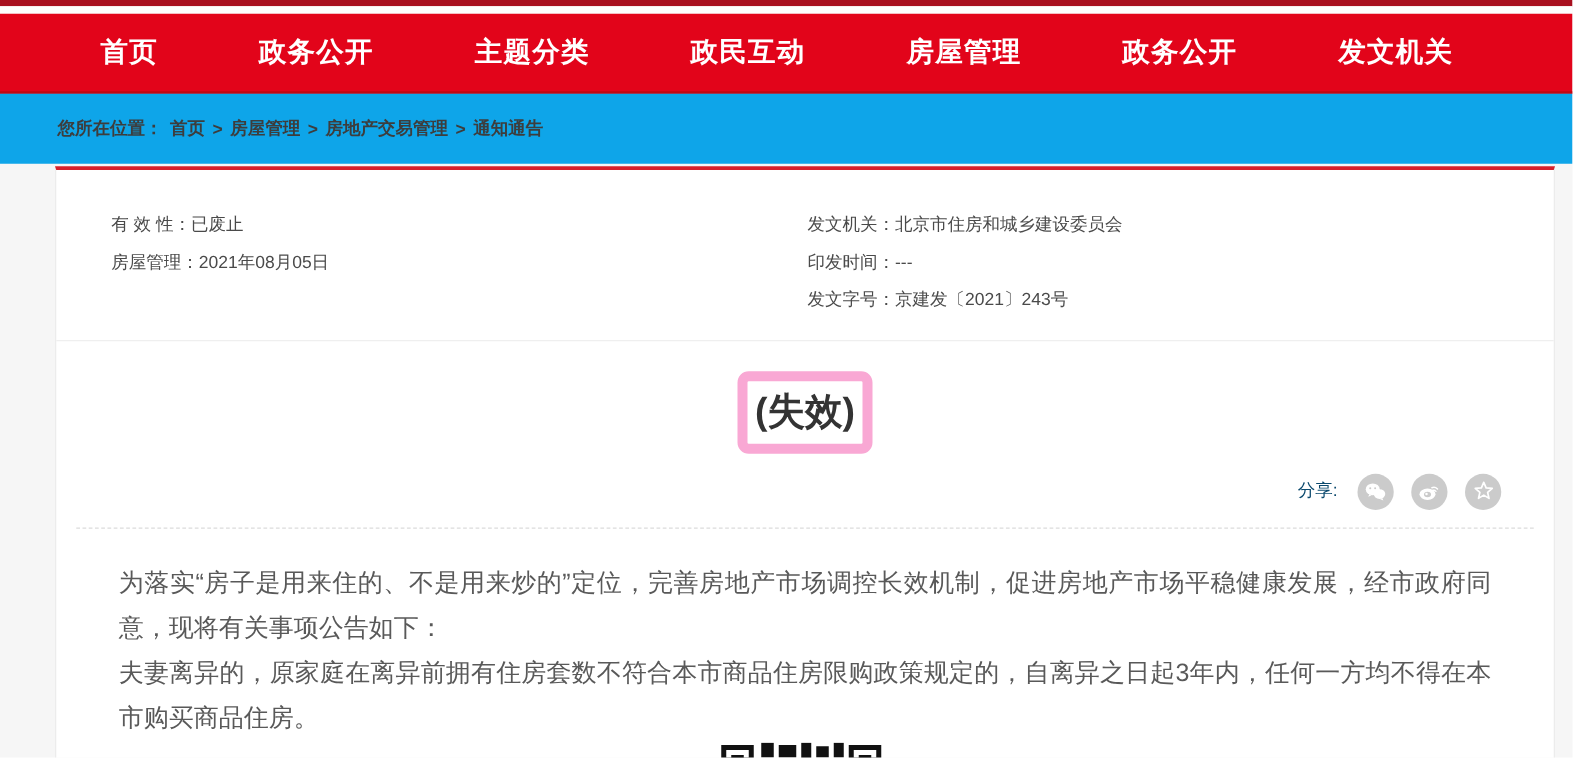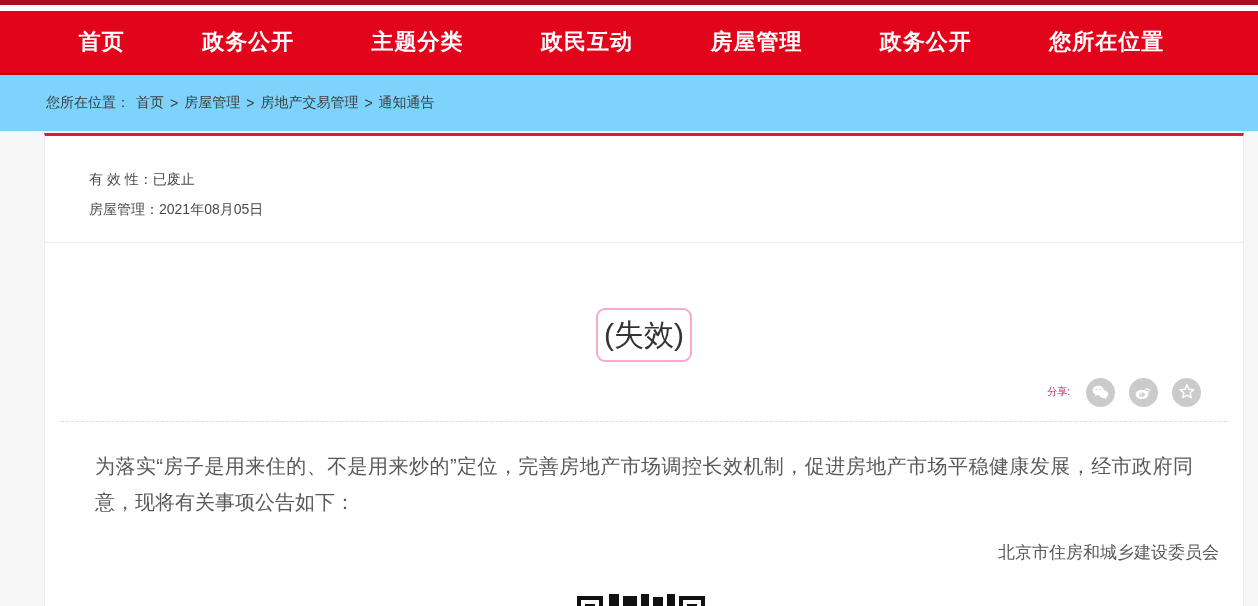--- a/index.html
+++ b/index.html
@@ -28,26 +28,27 @@
     font-size:22px;
     font-weight:bold;
     letter-spacing:1px;
     cursor:pointer;
     white-space:nowrap;
   }
 
   
   .breadcrumb-bar {
     height:56px;
-    background:#7dd3fc;
+    background:#0ea5e9;
     display:flex;
     align-items:center;
     padding-left:46px;
     font-size:14px;
     color:#3d3d3d;
+    font-weight:bold;
   }
   .breadcrumb-bar span { margin-right:6px; }
   .crumb-link { cursor:pointer; }
 
   
   .content-card {
     position:absolute;
     left:44px;
     top:133px;
     width:1200px;
@@ -82,37 +83,36 @@
     display:inline-flex;
     align-items:center;
     gap:10px;
     font-size:30px;
     font-weight:bold;
     color:#333333;
     line-height:1.25;
   }
   .status-tag {
     display:inline-block;
-    border:2px solid #f9a8d4;
+    border:8px solid #f9a8d4;
     border-radius:9px;
     padding:6px 6px;
     font-size:30px;
-    font-weight:normal;
+    font-weight:bold;
     color:#333333;
     white-space:nowrap;
-    margin-top:41px;
   }
   .share-row {
     display:flex;
     align-items:center;
     justify-content:flex-end;
     gap:14px;
     padding:16px 42px 14px 0;
   }
-  .share-label { font-size:10px; color:#be185d; margin-right:2px; }
+  .share-label { font-size:14px; color:#0c4a6e; margin-right:2px; }
   .share-btn {
     width:29px; height:29px;
     border-radius:50%;
     background:#cbcbcb;
     display:flex; align-items:center; justify-content:center;
     cursor:pointer;
   }
   .share-btn svg { display:block; }
   .title-divider {
     border-bottom:1px dashed #dcdcdc;
@@ -157,21 +157,21 @@
 <div class="top-strip"></div>
 <div class="top-gap"></div>
 
 <div class="navbar">
   <div class="nav-item">首页</div>
   <div class="nav-item">政务公开</div>
   <div class="nav-item">主题分类</div>
   <div class="nav-item">政民互动</div>
   <div class="nav-item">房屋管理</div>
   <div class="nav-item">政务公开</div>
-  <div class="nav-item">您所在位置</div>
+  <div class="nav-item">发文机关</div>
 </div>
 
 <div class="breadcrumb-bar">
   <span>您所在位置：</span>
   <span class="crumb-link">首页</span>
   <span>&gt;</span>
   <span class="crumb-link">房屋管理</span>
   <span>&gt;</span>
   <span class="crumb-link">房地产交易管理</span>
   <span>&gt;</span>
@@ -180,20 +180,31 @@
 
 <div class="content-card">
 
   <div class="meta-section">
     <div class="meta-col">
       <div class="meta-row">
         <span class="meta-label">有 效 性：</span><span class="meta-value">已废止</span>
       </div>
       <div class="meta-row">
         <span class="meta-label">房屋管理：</span><span class="meta-value">2021年08月05日</span>
+      </div>
+    </div>
+    <div class="meta-col">
+      <div class="meta-row">
+        <span class="meta-label">发文机关：</span><span class="meta-value">北京市住房和城乡建设委员会</span>
+      </div>
+      <div class="meta-row">
+        <span class="meta-label">印发时间：</span><span class="meta-value">---</span>
+      </div>
+      <div class="meta-row">
+        <span class="meta-label">发文字号：</span><span class="meta-value">京建发〔2021〕243号</span>
       </div>
     </div>
   </div>
 
   <div class="title-section">
     <div class="doc-title">
       <span class="status-tag">(失效)</span>
     </div>
   </div>
   <div class="share-row">
@@ -220,20 +231,21 @@
     <div class="share-btn">
       <svg width="16" height="16" viewBox="0 0 16 16">
         <path d="M8 0.8 L9.9 5.3 L14.8 5.7 L11.1 8.9 L12.2 13.7 L8 11.1 L3.8 13.7 L4.9 8.9 L1.2 5.7 L6.1 5.3 Z" fill="none" stroke="#ffffff" stroke-width="1.4" stroke-linejoin="round"></path>
       </svg>
     </div>
   </div>
   <div class="title-divider"></div>
 
   <div class="article-body">
     <p>为落实“房子是用来住的、不是用来炒的”定位，完善房地产市场调控长效机制，促进房地产市场平稳健康发展，经市政府同意，现将有关事项公告如下：</p>
+    <p>夫妻离异的，原家庭在离异前拥有住房套数不符合本市商品住房限购政策规定的，自离异之日起3年内，任何一方均不得在本市购买商品住房。</p>
   </div>
 
   <div class="signature">
     <div class="sig-block">
       <div class="sig-org">北京市住房和城乡建设委员会</div>
 
     </div>
   </div>
 
 </div>

